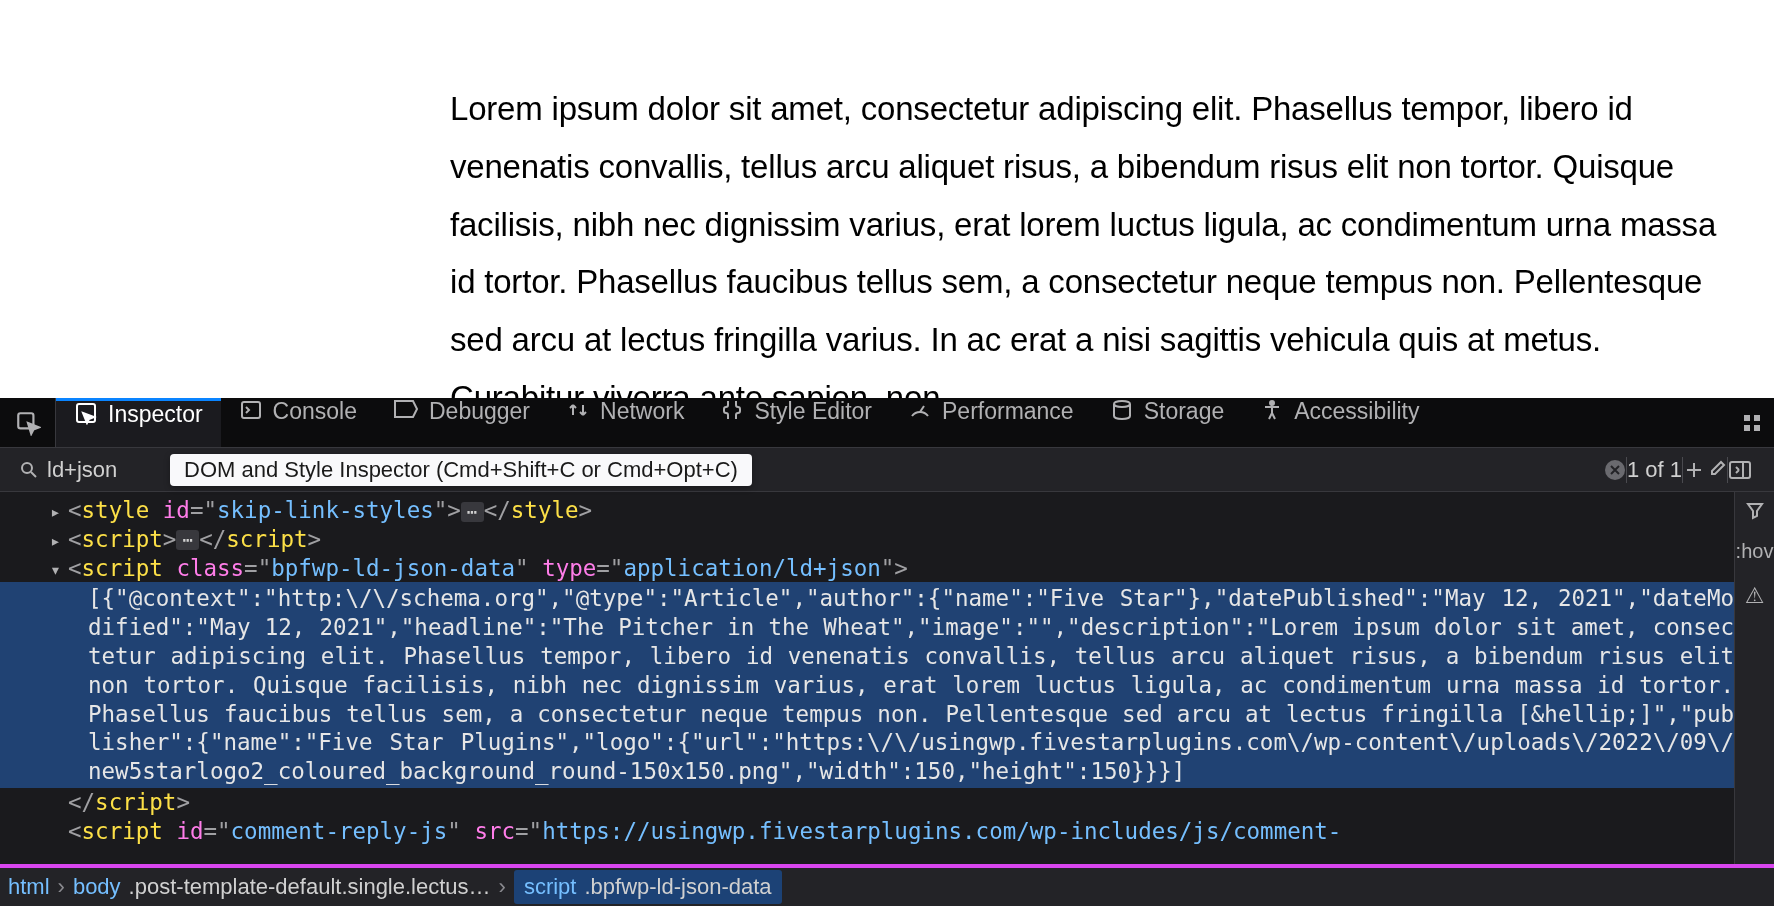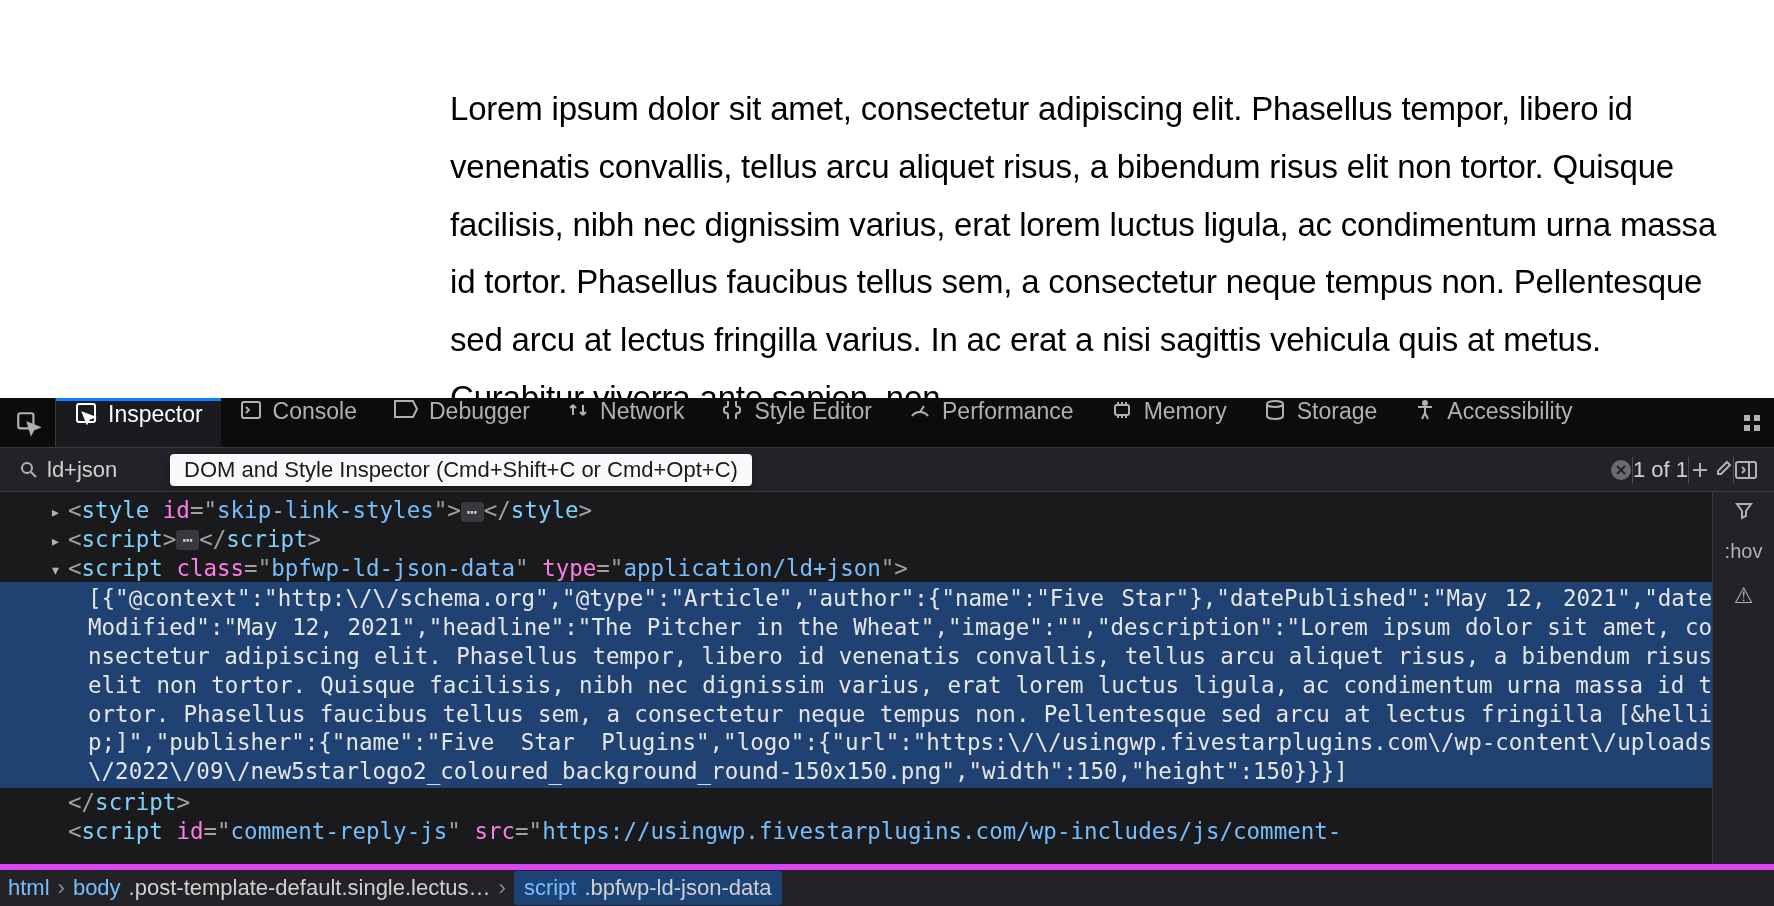--- a/index.html
+++ b/index.html
@@ -120,21 +120,21 @@
   border: none;
   color: #d0d0d0;
   font-size: 22px;
   outline: none;
   width: 110px;
 }
 .dt-search-right {
   margin-left: auto;
   display: flex;
   align-items: center;
-  padding-right: 16px;
+  padding-right: 22px;
 }
 .dt-result-count {
   font-size: 22px;
   color: #d0d0d0;
 }
 .dt-sep-v {
   width: 1px;
   height: 26px;
   background: #4a4a4f;
 }
@@ -158,21 +158,21 @@
   padding-left: 50px;
 }
 .dt-line.indent1 { padding-left: 50px; }
 .dt-line .twisty {
   display: inline-block;
   width: 18px;
   color: #b1b1b3;
   font-size: 18px;
 }
 .dt-line .tag-punct { color: #a0a0a3; }
-.dt-line .tag-name { color: #7dd3fc; }
+.dt-line .tag-name { color: #fde047; }
 .dt-line .attr-name { color: #ff7de9; }
 .dt-line .attr-eq { color: #a0a0a3; }
 .dt-line .attr-val { color: #75bfff; }
 .dt-line .ellips {
   display: inline-block;
   background: #38383d;
   color: #d0d0d0;
   border-radius: 3px;
   padding: 0 6px;
   font-size: 18px;
@@ -191,37 +191,37 @@
   font-size: 22.5px;
   line-height: 1.28;
   text-align: justify;
   text-align-last: left;
 }
 .dt-line.closescript { padding-left: 68px; }
 .dt-line.src-line { padding-left: 68px; }
 
 
 .dt-side {
-  width: 62px;
+  width: 40px;
   background: #232327;
   border-left: 1px solid #38383d;
   display: flex;
   flex-direction: column;
   align-items: center;
   padding-top: 8px;
   gap: 20px;
   font-size: 20px;
   color: #b1b1b3;
 }
 
 
 .dt-breadcrumb {
   height: 42px;
   background: #232327;
-  border-top: 6px solid #d946ef;
+  border-top: 4px solid #d946ef;
   display: flex;
   align-items: center;
   padding-left: 8px;
   font-family: -apple-system, sans-serif;
   font-size: 22px;
   color: #d0d0d0;
   gap: 8px;
 }
 .dt-crumb { display: flex; align-items: center; gap: 8px; }
 .dt-crumb .tagn { color: #75bfff; }
@@ -302,29 +302,20 @@
     <div class="dt-tab">
       <span class="dt-tab-icon">
         <svg width="24" height="24" viewBox="0 0 24 24" fill="none" stroke="#b1b1b3" stroke-width="2">
             <path d="M4 18 A10 10 0 0 1 20 18"></path>
             <path d="M12 14 L16 8"></path>
           </svg>
       </span>
       <span>Performance</span>
     </div>
 
-    <div class="dt-tab">
-      <span class="dt-tab-icon">
-        <svg width="24" height="24" viewBox="0 0 24 24" fill="none" stroke="#b1b1b3" stroke-width="2">
-            <rect x="5" y="7" width="14" height="10" rx="2"></rect>
-            <path d="M8 7V4M12 7V4M16 7V4M8 20v-3M12 20v-3M16 20v-3"></path>
-          </svg>
-      </span>
-      <span>Memory</span>
-    </div>
 
     <div class="dt-tab">
       <span class="dt-tab-icon">
         <svg width="24" height="24" viewBox="0 0 24 24" fill="none" stroke="#b1b1b3" stroke-width="2">
             <ellipse cx="12" cy="6" rx="8" ry="3"></ellipse>
             <path d="M4 6v12c0 1.7 3.6 3 8 3s8-1.3 8-3V6"></path>
           </svg>
       </span>
       <span>Storage</span>
     </div>

